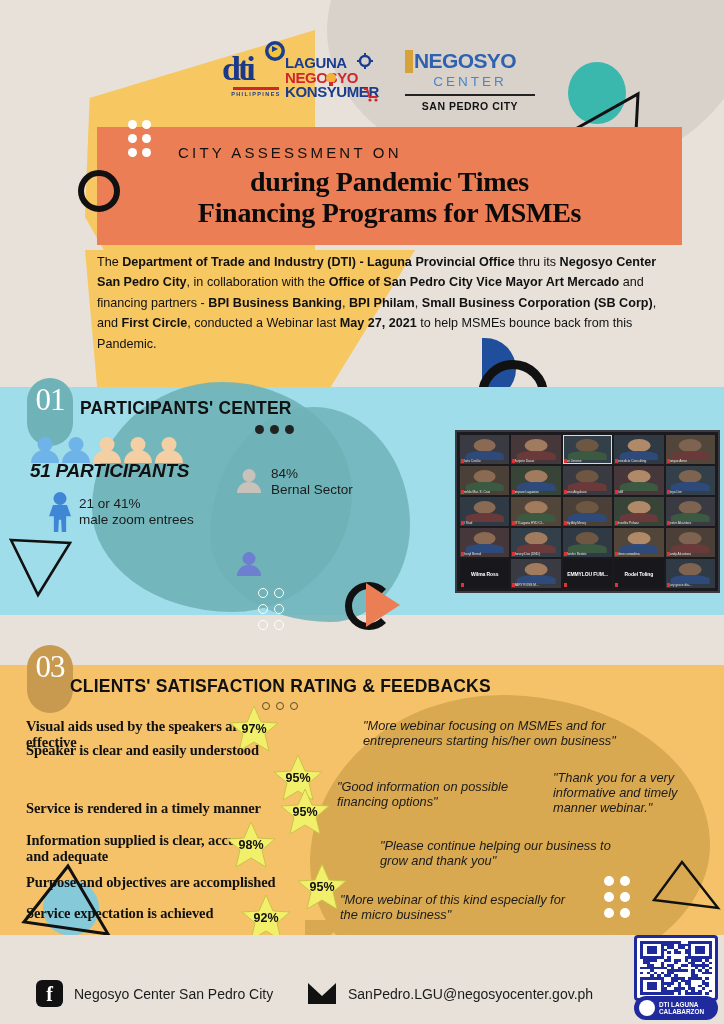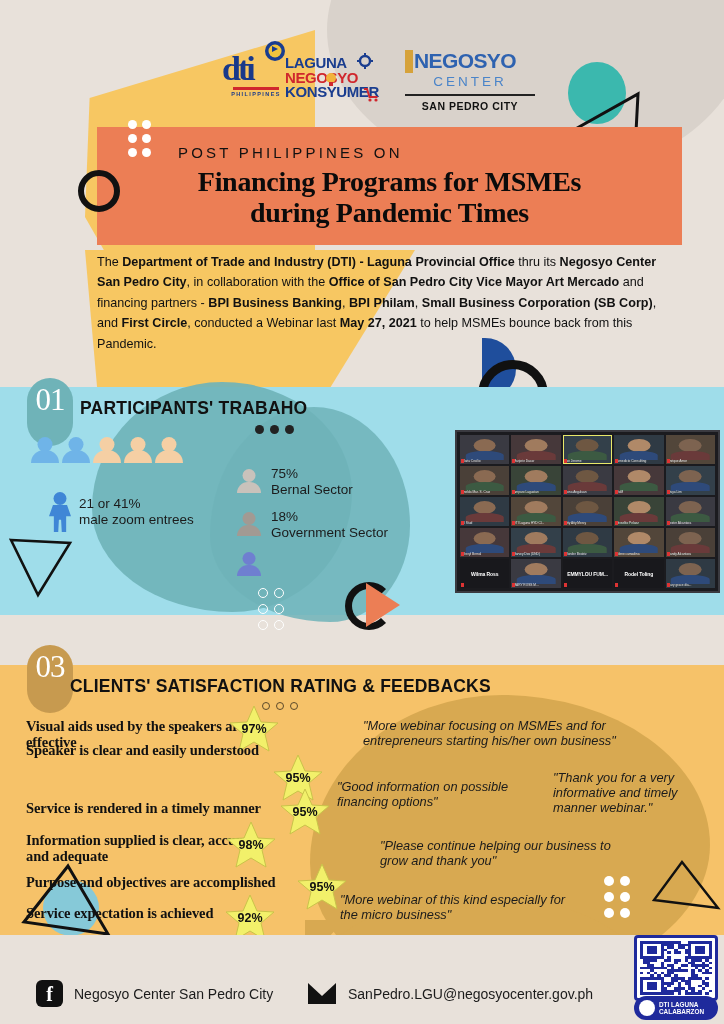--- a/index.html
+++ b/index.html
@@ -244,41 +244,41 @@
   <div class="dots-white" style="left:128px; top:120px;">
     <i></i>
       <i></i>
       <i></i>
       <i></i>
       <i></i>
       <i></i>
   </div>
   <div class="shape ring-black" style="left:78px; top:170px; width:42px; height:42px;"></div>
 
-  <div class="title-small">POST PHILIPPINES ON</div>
+  <div class="title-small">CITY ASSESSMENT ON</div>
   <div class="title-main">
+    <div>during Pandemic Times</div>
     <div>Financing Programs for MSMEs</div>
-    <div>during Pandemic Times</div>
   </div>
 
   <div class="intro" id="intro-para">The <b>Department of Trade and Industry (DTI) - Laguna Provincial Office</b> thru its <b>Negosyo Center San Pedro City</b>, in collaboration with the <b>Office of San Pedro City Vice Mayor Art Mercado</b> and financing partners - <b>BPI Business Banking</b>, <b>BPI Philam</b>, <b>Small Business Corporation (SB Corp)</b>, and <b>First Circle</b>, conducted a Webinar last <b>May 27, 2021</b> to help MSMEs bounce back from this Pandemic.</div>
 
   <div class="shape" style="left:482px; top:338px; width:60px; height:62px; overflow:hidden;">
     <div style="position:absolute; left:0; top:0; width:34px; height:62px; background:#1f4e9c; border-radius:0 34px 34px 0;"></div>
   </div>
   <div class="shape ring-black" style="left:478px; top:360px; width:70px; height:70px; border-width:9px;"></div>
 
   <div class="sec1">
     <div class="sec1-blob1"></div>
     <div class="sec1-blob2"></div>
   </div>
   <div class="badge-pill" style="left:27px; top:378px;">
     <span class="badge-num">01</span>
   </div>
-  <div class="sec-title" style="left:80px; top:398px;">PARTICIPANTS' TRABAHO</div>
+  <div class="sec-title" style="left:80px; top:398px;">PARTICIPANTS' CENTER</div>
   <div class="dot3" style="left:255px; top:425px;">
       <i></i>
       <i></i>
       <i></i>
     </div>
 
   <div class="people-row" style="left:30px; top:437px;">
     <div class="p-ico">
         <div class="head" style="background:#6fb4e8;"></div>
         <div class="body" style="background:#6fb4e8;"></div>
@@ -293,51 +293,42 @@
       </div>
     <div class="p-ico">
         <div class="head" style="background:#f5cfa4;"></div>
         <div class="body" style="background:#f5cfa4;"></div>
       </div>
     <div class="p-ico">
         <div class="head" style="background:#f5cfa4;"></div>
         <div class="body" style="background:#f5cfa4;"></div>
       </div>
   </div>
+  <div class="participants-label" style="left:30px; top:460px;">51 PARTICIPANTS</div>
 
   <div class="person-stat" style="left:48px; top:492px;">
     <div class="person-glyph">
       <div class="g-head" style="background:#3f86d6;"></div>
         <div class="g-body" style="background:#3f86d6;"></div>
     </div>
     <div class="stat-txt">
       <div>21 or 41%</div>
       <div>male zoom entrees</div>
     </div>
   </div>
 
 
   <div class="sector-stat" style="left:236px; top:466px;">
     <div class="av">
         <div class="a-head" style="background:#c9c2bb;"></div>
         <div class="a-body" style="background:#c9c2bb;"></div>
       </div>
     <div class="stat-txt">
-      <div>75%</div>
+      <div>84%</div>
       <div>Bernal Sector</div>
-    </div>
-  </div>
-  <div class="sector-stat" style="left:236px; top:509px;">
-    <div class="av">
-        <div class="a-head" style="background:#a29a93;"></div>
-        <div class="a-body" style="background:#a29a93;"></div>
-      </div>
-    <div class="stat-txt">
-      <div>18%</div>
-      <div>Government Sector</div>
     </div>
   </div>
   <div class="sector-stat" style="left:236px; top:552px;">
     <div class="av">
         <div class="a-head" style="background:#6f7fd0;"></div>
         <div class="a-body" style="background:#6f7fd0;"></div>
       </div>
   </div>
 
   <div class="dots6 outline" style="left:258px; top:588px;">
@@ -581,21 +572,21 @@
       </div>
       <div class="star" style="left: 296px; top: 862px;">
         <svg width="52" height="50" viewBox="0 0 52 50">
           <polygon points="26,2 33,18 50,19 37,30 41,47 26,38 11,47 15,30 2,19 19,18" fill="#f2f06a" stroke="#c9c34a" stroke-width="1"></polygon>
         </svg>
         <div class="pct">95%</div>
       </div>
       <div class="rating-row" style="left: 26px; top: 905px; width: 280px;">
         <div class="rating-text">Service expectation is achieved</div>
       </div>
-      <div class="star" style="left: 224px; top: 893px; text-decoration: underline;">
+      <div class="star" style="left: 240px; top: 893px; text-decoration: underline;">
         <svg width="52" height="50" viewBox="0 0 52 50">
           <polygon points="26,2 33,18 50,19 37,30 41,47 26,38 11,47 15,30 2,19 19,18" fill="#f2f06a" stroke="#c9c34a" stroke-width="1"></polygon>
         </svg>
         <div class="pct">92%</div>
       </div>
     </div>
 
   <div id="quotes-host">
       <div class="quote" style="left: 363px; top: 718px; width: 290px;">"More webinar focusing on MSMEs and for entrepreneurs starting his/her own business"</div>
       <div class="quote" style="left: 337px; top: 779px; width: 200px;">"Good information on possible financing options"</div>

